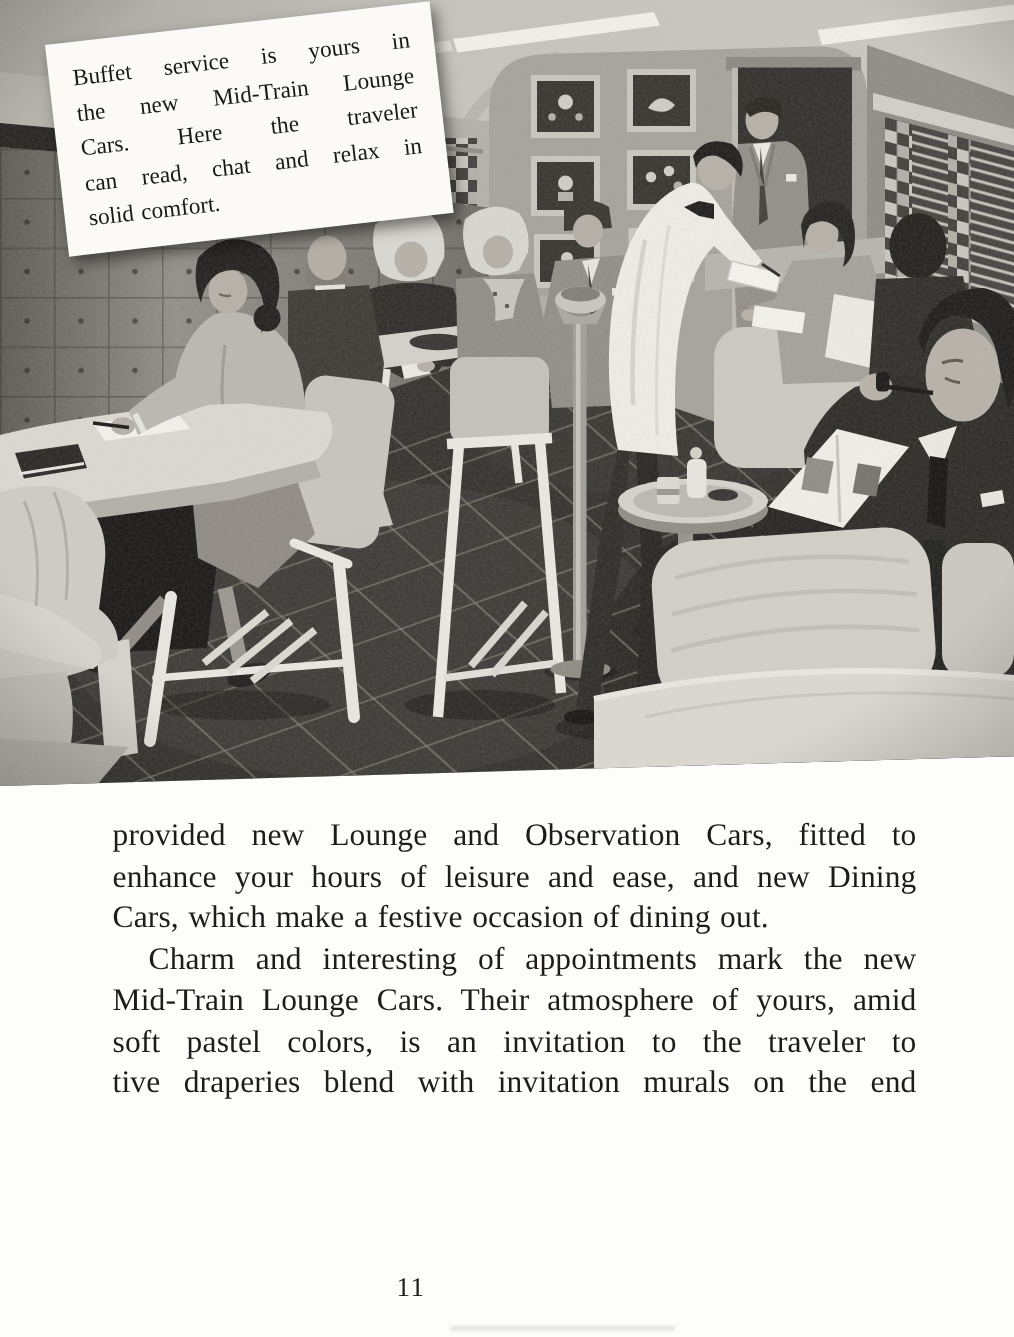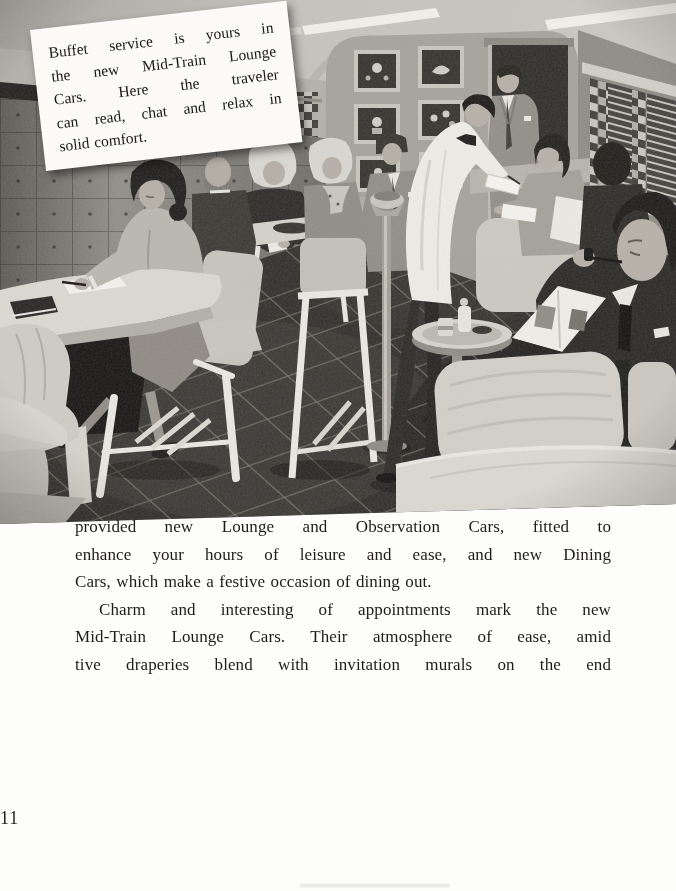--- a/index.html
+++ b/index.html
@@ -18,29 +18,29 @@
     padding:13px 16px 11px 16px; background:#fbfaf7;
     transform:rotate(-6.5deg); transform-origin:0 0;
     box-shadow:3px 5px 9px rgba(10,10,10,.5);
   }
   .cline {
     display:block; font-size:15.5px; line-height:23.5px; word-spacing:1px;
     text-align:justify; text-align-last:justify; color:#191815;
   }
   .cline.natural { text-align-last:left; }
   .body-text {
-    position:absolute; left:75px; top:513px; width:536px;
-    font-size:17px; line-height:27.5px; word-spacing:1px; letter-spacing:.1px;
+    position:absolute; left:75px; top:543px; width:536px;
+    font-size:21px; line-height:27.5px; word-spacing:1px; letter-spacing:.1px;
   }
   .para { margin:0; }
   .tline { display:block; text-align:justify; text-align-last:justify; }
   .tline.natural { text-align-last:left;font-family:Liberation Serif, serif; }
   .tline.indent { text-indent:24px; }
   .page-number {
-    position:absolute; top:808px; left:0; width:548px; 
+    position:absolute; top:848px; left:0; width:548px; text-align:center;
     font-size:18px; letter-spacing:1px;
   }
   .smudge {
     position:absolute; left:300px; top:884px; width:150px; height:3px;
     background:#9a978f; opacity:.25; filter:blur(1.2px); border-radius:2px;
   }
 </style>
 </head>
 <body>
 
@@ -413,21 +413,22 @@
 </figure>
 
 <main class="body-text">
   <p class="para">
     <span class="tline">provided new Lounge and Observation Cars, fitted to</span>
     <span class="tline">enhance your hours of leisure and ease, and new Dining</span>
     <span class="tline natural">Cars, which make a festive occasion of dining out.</span>
   </p>
   <p class="para">
     <span class="tline indent">Charm and interesting of appointments mark the new</span>
-    <span class="tline">Mid-Train Lounge Cars. Their atmosphere of ease, amid</span>
+    <span class="tline">Mid-Train Lounge Cars. Their atmosphere of yours, amid</span>
+    <span class="tline">soft pastel colors, is an invitation to the traveler to</span>
   </p>
   <p class="para">
     <span class="tline">tive draperies blend with invitation murals on the end</span>
   </p>
 </main>
 
 <div class="page-number">11</div>
 <div class="smudge"></div>
 
 </body></html>

